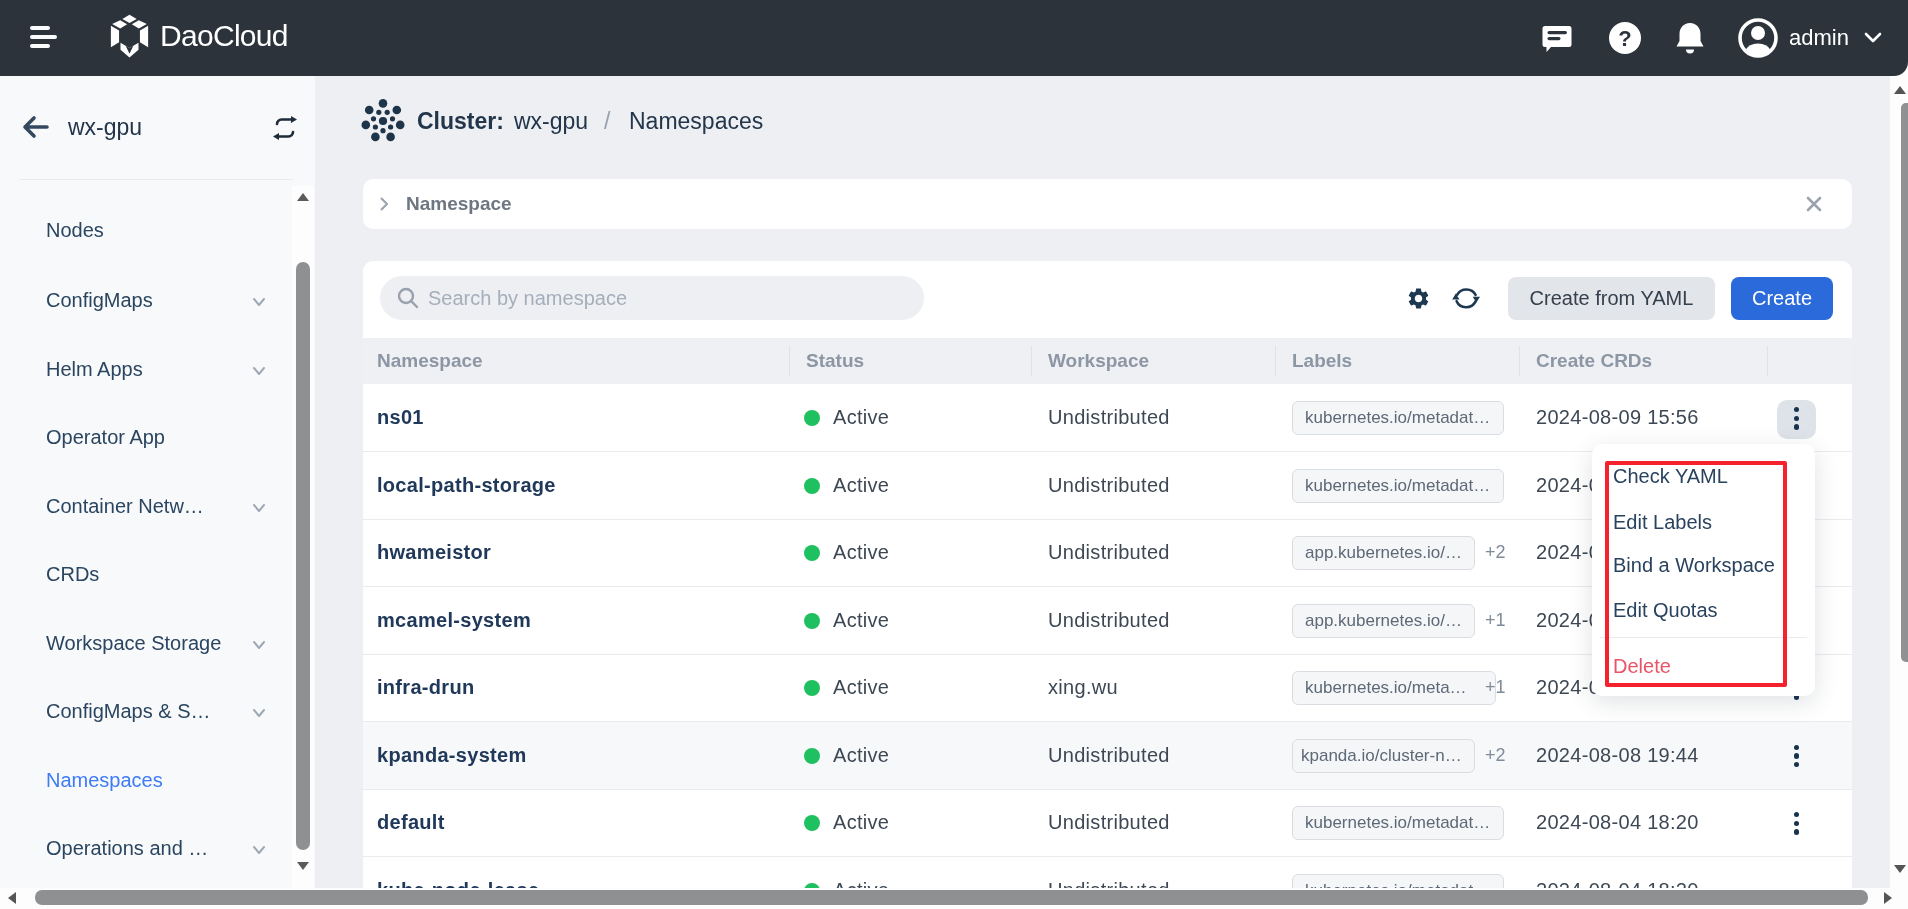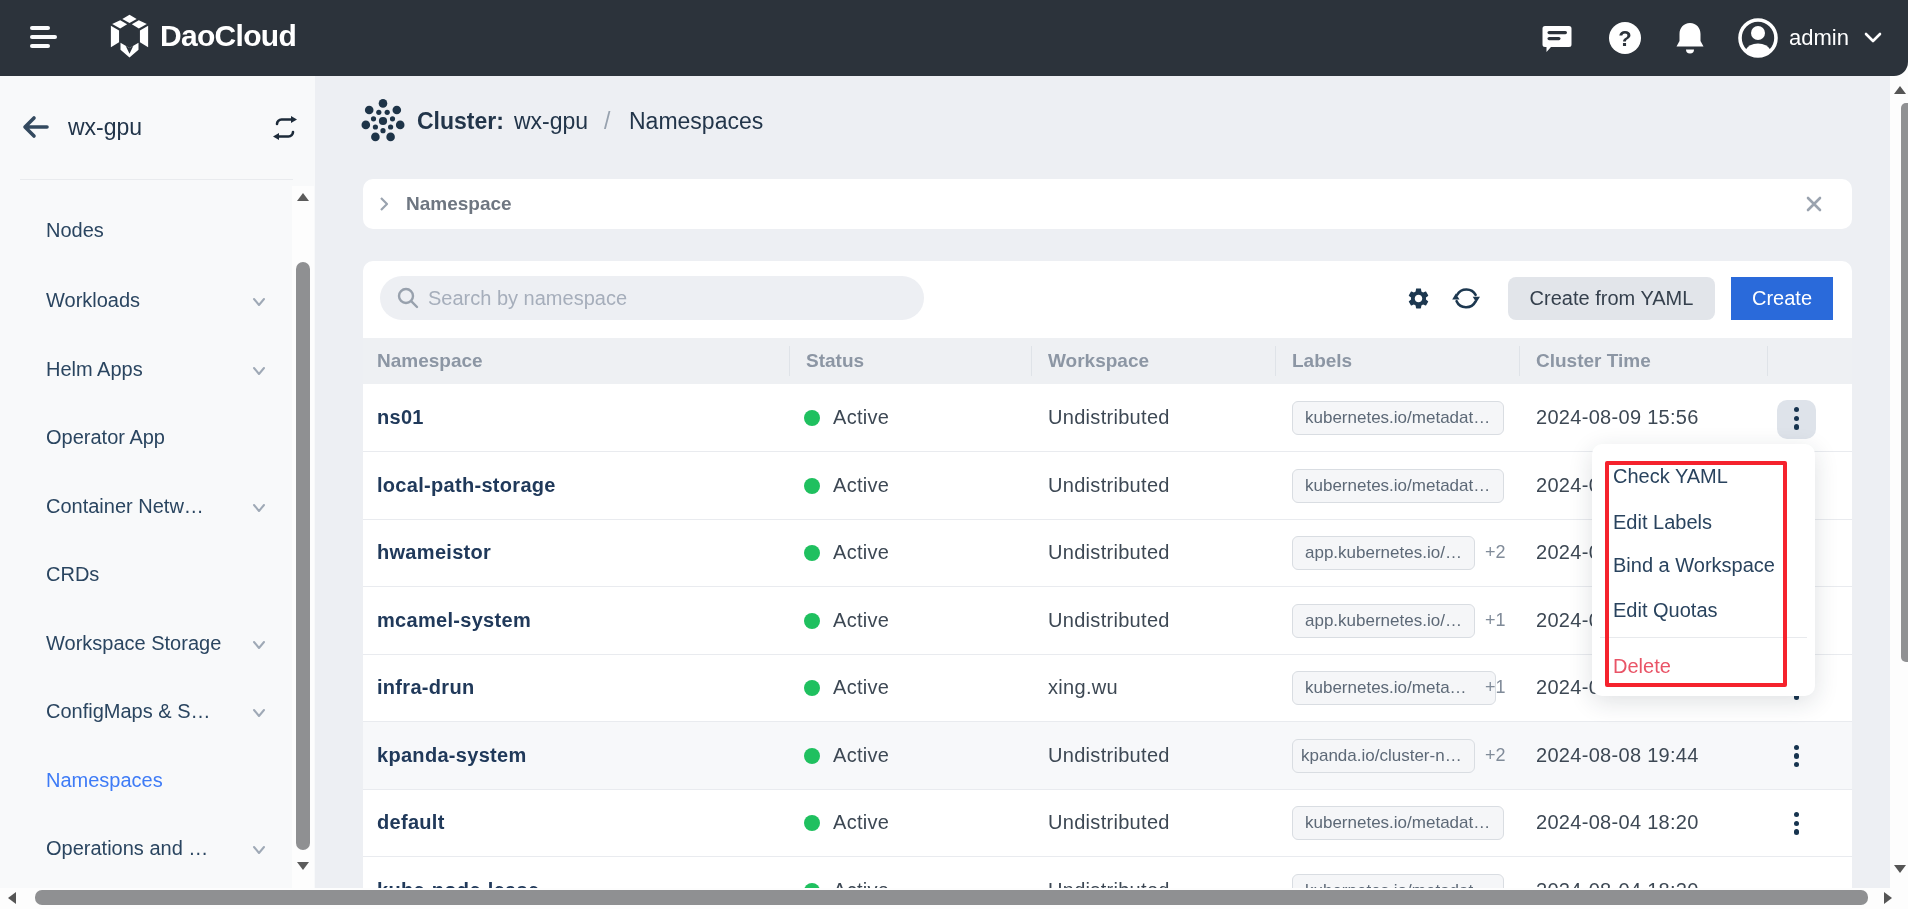--- a/index.html
+++ b/index.html
@@ -40,21 +40,21 @@
   <g fill="#ffffff">
     <polygon points="20,0.8 27,4.8 20,8.8 13,4.8"></polygon>
     <polygon points="10.9,6 17.7,9.9 10.9,14.2 3.1,9.8"></polygon>
     <polygon points="29.1,6 22.3,9.9 29.1,14.2 36.9,9.8"></polygon>
     <polygon points="1.8,11.6 9.8,16.2 9.8,27.6 1.8,32.4"></polygon>
     <polygon points="38.2,11.6 30.2,16.2 30.2,27.6 38.2,32.4"></polygon>
     <path d="M11.2,28.1 L20,33.2 L28.8,28.1 L28.8,34.9 L20,42.6 L11.2,34.9 Z"></path>
   </g>
   <polygon points="20,33.2 23.8,31 20,38.8 16.2,31" fill="#2c333b"></polygon>
 </svg>
-<div class="abs" style="left:160px; top:19px; font-size:30px; font-weight:bold; color:#fff; letter-spacing:-0.7px; z-index:31;">DaoCloud</div>
+<div class="abs" style="left:160px; top:19px; font-size:30px; font-weight:normal; color:#fff; letter-spacing:-0.7px; z-index:31;">DaoCloud</div>
 
 <svg class="abs" style="left:1541px; top:22px; z-index:31;" width="32" height="32" viewBox="0 0 32 32">
   <path d="M4 4 h24 a2.5 2.5 0 0 1 2.5 2.5 v16 a2.5 2.5 0 0 1 -2.5 2.5 h-18 l-4.5 5 v-5 h-1.5 a2.5 2.5 0 0 1 -2.5 -2.5 v-16 a2.5 2.5 0 0 1 2.5 -2.5 z" fill="#fff"></path>
   <rect x="6.5" y="9" width="19.5" height="3.2" rx="1.6" fill="#2c333b"></rect>
   <rect x="6.5" y="15" width="13" height="3.2" rx="1.6" fill="#2c333b"></rect>
 </svg>
 <svg class="abs" style="left:1608px; top:21px; z-index:31;" width="34" height="34" viewBox="0 0 34 34">
   <circle cx="17" cy="17" r="16" fill="#fff"></circle>
   <text x="17" y="24.5" text-anchor="middle" font-family="Liberation Sans" font-size="22" font-weight="bold" fill="#2c333b">?</text>
 </svg>
@@ -80,21 +80,21 @@
 <svg class="abs" style="left:272px; top:116px; z-index:6;" width="26" height="24" viewBox="0 0 26 24">
   <path d="M5 8 a4.5 4.5 0 0 1 4.5 -4.5 H20" fill="none" stroke="#1d2b3a" stroke-width="2.6" stroke-linecap="round"></path>
   <polygon points="19,0 25,3.5 19,7" fill="#1d2b3a"></polygon>
   <path d="M21 16 a4.5 4.5 0 0 1 -4.5 4.5 H6" fill="none" stroke="#1d2b3a" stroke-width="2.6" stroke-linecap="round"></path>
   <polygon points="7,17 1,20.5 7,24" fill="#1d2b3a"></polygon>
 </svg>
 <div class="abs" style="left:20px; top:179px; width:273px; height:1px; background:#e9ebee; z-index:6;"></div>
 
 <div id="menu">
     <div class="abs mi" style="top:219px; color:#2a4560; z-index:6;">Nodes</div>
-    <div class="abs mi" style="top:289px; color:#2a4560; z-index:6;">Workloads</div>
+    <div class="abs mi" style="top:289px; color:#2a4560; z-index:6;">ConfigMaps</div>
     <svg class="abs chev" style="top:293px; z-index:6;" viewBox="0 0 18 18">
       <polyline points="4,6 9,12 14,6" fill="none" stroke="#9fa9b6" stroke-width="2" stroke-linejoin="round" stroke-linecap="round"></polyline>
     </svg>
     <div class="abs mi" style="top:358px; color:#2a4560; z-index:6;">Helm Apps</div>
     <svg class="abs chev" style="top:362px; z-index:6;" viewBox="0 0 18 18">
       <polyline points="4,6 9,12 14,6" fill="none" stroke="#9fa9b6" stroke-width="2" stroke-linejoin="round" stroke-linecap="round"></polyline>
     </svg>
     <div class="abs mi" style="top:426px; color:#2a4560; z-index:6;">Operator App</div>
     <div class="abs mi" style="top:495px; color:#2a4560; z-index:6;">Container Netw…</div>
     <svg class="abs chev" style="top:499px; z-index:6;" viewBox="0 0 18 18">
@@ -163,28 +163,28 @@
 <svg class="abs" style="left:1406px; top:286px; z-index:8;" width="25" height="25" viewBox="0 0 24 24">
   <path fill="#1d3850" d="M19.14 12.94c.04-.3.06-.61.06-.94 0-.32-.02-.64-.07-.94l2.03-1.58c.18-.14.23-.41.12-.61l-1.92-3.32c-.12-.22-.37-.29-.59-.22l-2.39.96c-.5-.38-1.03-.7-1.62-.94l-.36-2.54c-.04-.24-.24-.41-.48-.41h-3.84c-.24 0-.43.17-.47.41l-.36 2.54c-.59.24-1.13.57-1.62.94l-2.39-.96c-.22-.08-.47 0-.59.22L2.74 8.87c-.12.21-.08.47.12.61l2.03 1.58c-.05.3-.09.63-.09.94s.02.64.07.94l-2.03 1.58c-.18.14-.23.41-.12.61l1.92 3.32c.12.22.37.29.59.22l2.39-.96c.5.38 1.03.7 1.62.94l.36 2.54c.05.24.24.41.48.41h3.84c.24 0 .44-.17.47-.41l.36-2.54c.59-.24 1.13-.56 1.62-.94l2.39.96c.22.08.47 0 .59-.22l1.92-3.32c.12-.22.07-.47-.12-.61l-2.01-1.58zM12 15.6c-1.98 0-3.6-1.62-3.6-3.6s1.62-3.6 3.6-3.6 3.6 1.62 3.6 3.6-1.62 3.6-3.6 3.6z"></path>
 </svg>
 <svg class="abs" style="left:1452px; top:286px; z-index:8;" width="28" height="24" viewBox="0 0 28 24">
   <path d="M5.3 8.6 A 10.3 9.8 0 0 1 23.6 8.9" fill="none" stroke="#1d3850" stroke-width="2.6" stroke-linecap="round"></path>
   <polygon points="20.7,10.7 28,10.7 24.4,16.6" fill="#1d3850"></polygon>
   <path d="M23.4 15.6 A 10.3 9.8 0 0 1 4.6 15.2" fill="none" stroke="#1d3850" stroke-width="2.6" stroke-linecap="round"></path>
   <polygon points="0.2,13.5 7.5,13.5 3.8,7.4" fill="#1d3850"></polygon>
 </svg>
 <div class="abs" style="left:1508px; top:277px; width:207px; height:43px; border-radius:8px; background:#e2e5ea; color:#35404d; font-size:20px; text-align:center; line-height:43px; z-index:8;">Create from YAML</div>
-<div class="abs" style="left:1731px; top:277px; width:102px; height:43px; border-radius:0; background:#2a6ada; color:#fff; font-size:20px; text-align:center; line-height:43px; z-index:8;">Create</div>
+<div class="abs" style="left:1731px; top:277px; width:102px; height:43px; border-radius:8px; background:#2a6ada; color:#fff; font-size:20px; text-align:center; line-height:43px; z-index:8;">Create</div>
 
 <div class="abs" style="left:363px; top:338px; width:1489px; height:46px; background:#eef0f3; z-index:7;" id="thead">
   <div class="abs hdrc" style="left:14px;">Namespace</div>
   <div class="abs hdrc" style="left:443px;">Status</div>
   <div class="abs hdrc" style="left:685px;">Workspace</div>
   <div class="abs hdrc" style="left:929px;">Labels</div>
-  <div class="abs hdrc" style="left:1173px;">Cluster Time</div>
+  <div class="abs hdrc" style="left:1173px;">Create CRDs</div>
   <div class="abs sep" style="left:426px;"></div>
   <div class="abs sep" style="left:668px;"></div>
   <div class="abs sep" style="left:912px;"></div>
   <div class="abs sep" style="left:1156px;"></div>
   <div class="abs sep" style="left:1404px;"></div>
 </div>
 <div id="rows">
     <div class="abs row" style="top:384px; left:363px;  z-index:8;">
       <div class="abs rname">ns01</div>
       <div class="abs dot"></div>

